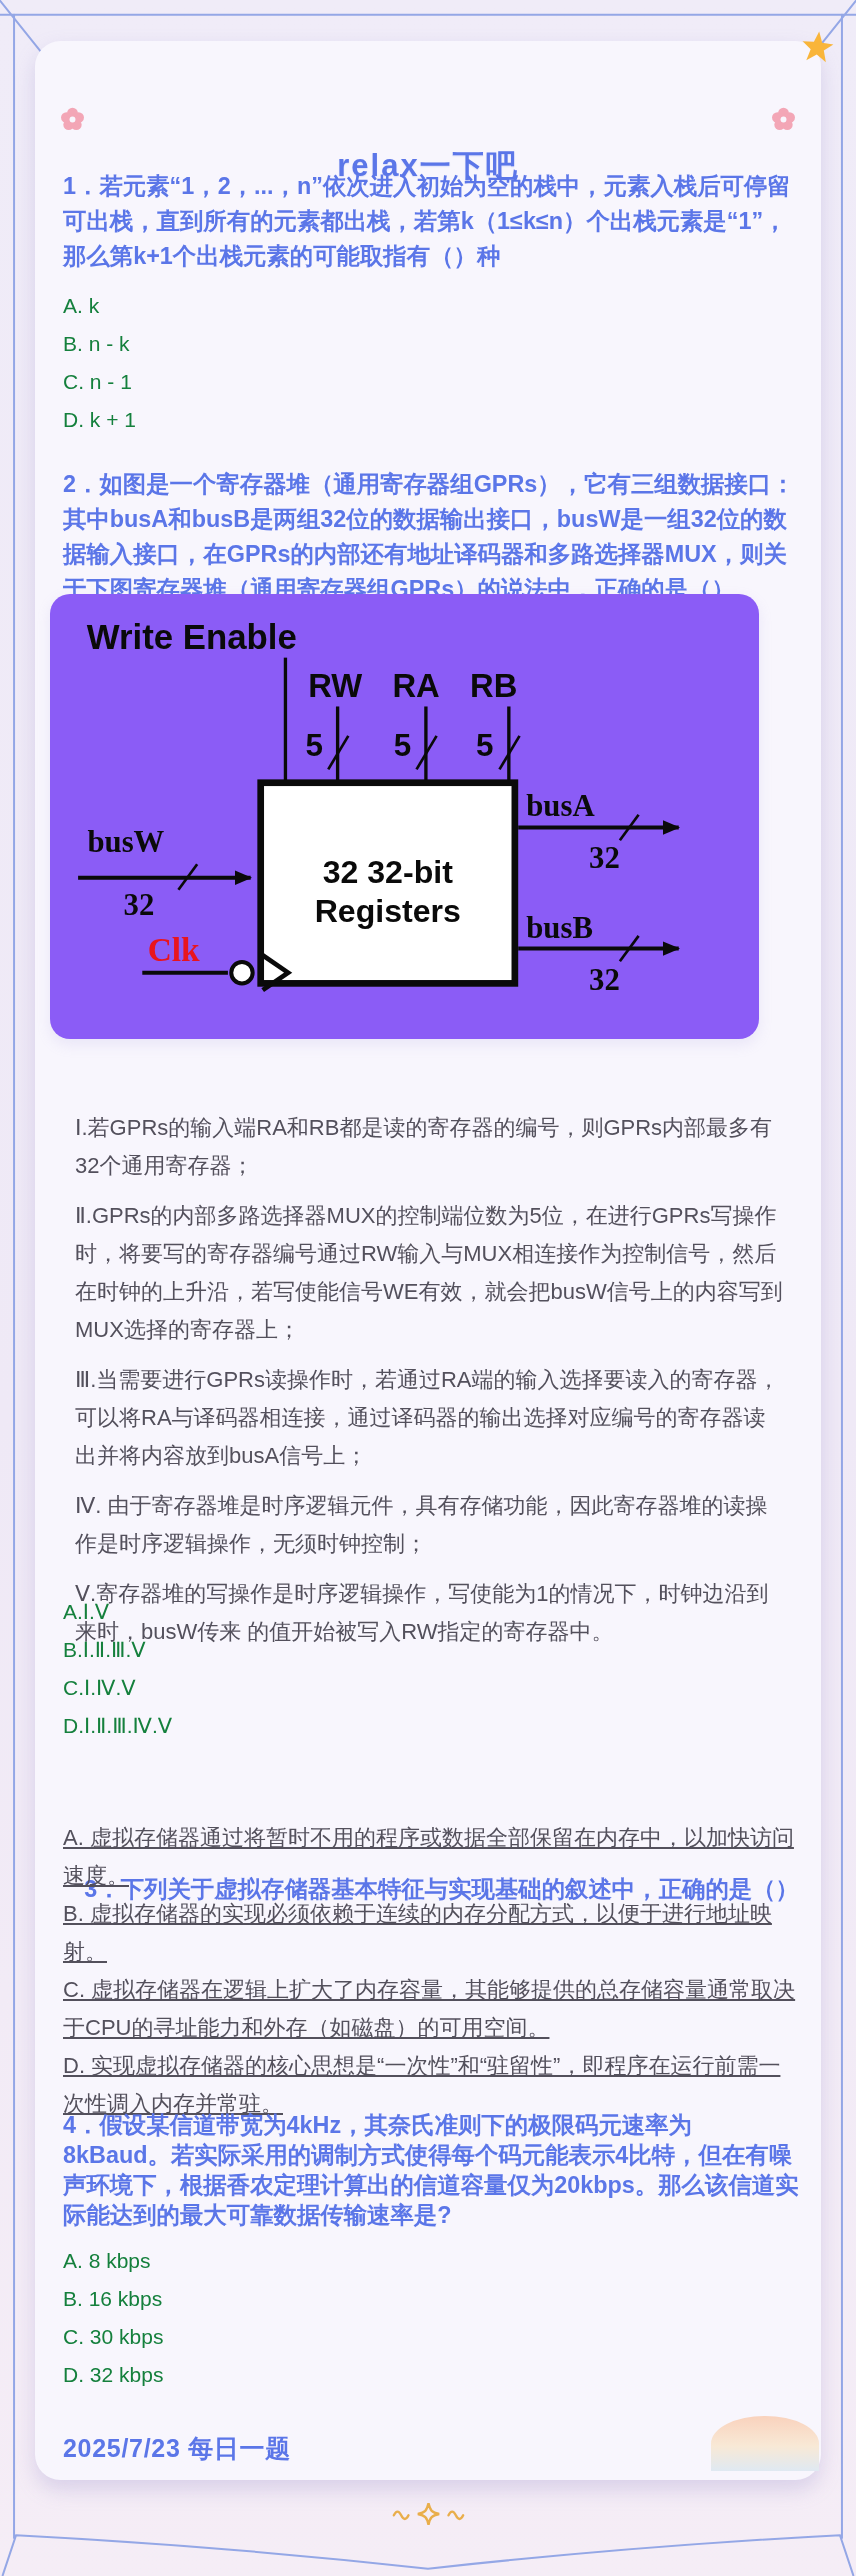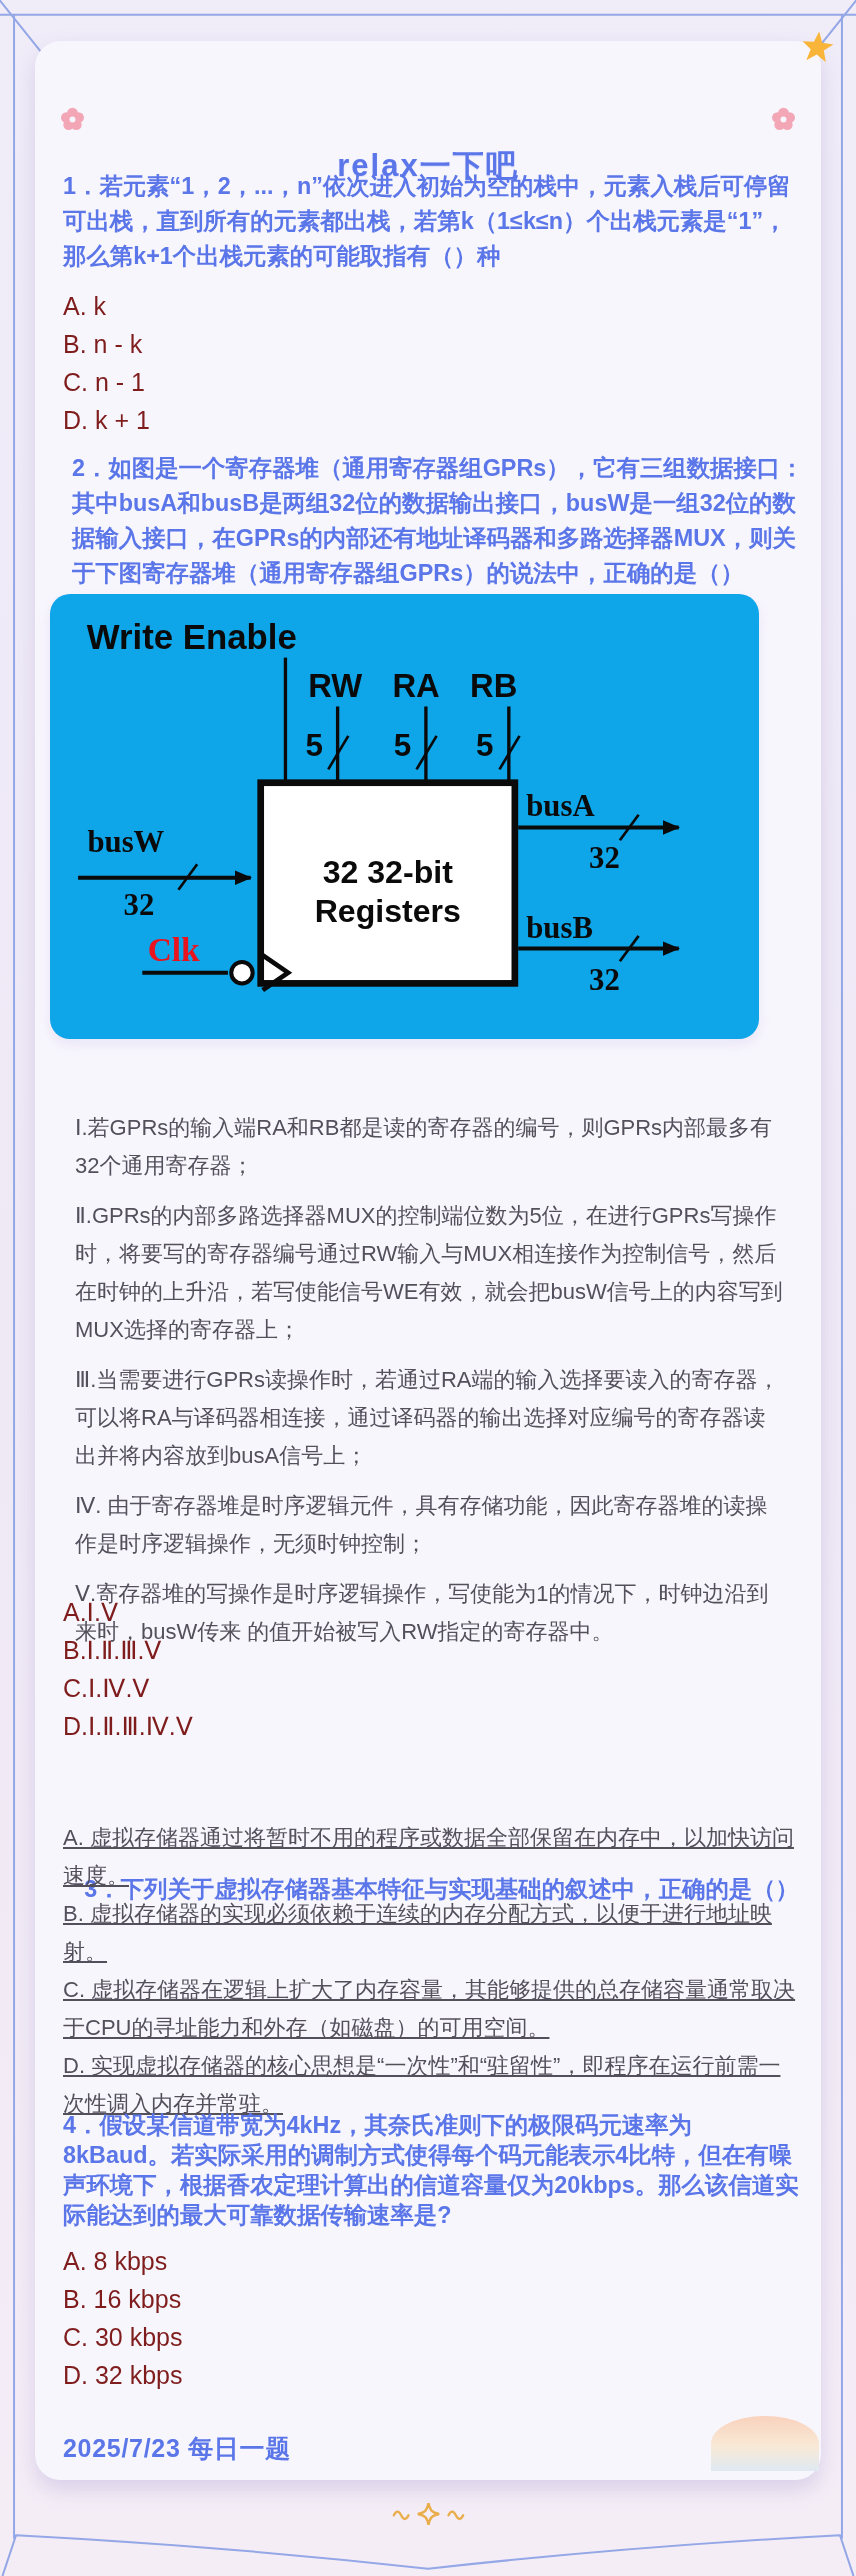--- a/index.html
+++ b/index.html
@@ -21,25 +21,25 @@
     letter-spacing:2px;text-shadow:0 1.3px 1.3px rgba(91,118,232,.18);margin-top:12px;
   }
   .flower{position:absolute;top:65px;}
   .flower-left{left:24px;}
   .flower-right{left:735px;}
   .star{position:absolute;left:765px;top:-11.4px;z-index:3;}
   .content{position:absolute;left:28px;width:736px;}
   .q-text{color:#5b76e8;font-weight:700;font-size:23.4px;line-height:35px;margin:0;}
   .q4-text{line-height:30px;}
   .body-text{color:#53505c;font-size:22px;line-height:38px;margin:0;text-decoration:underline;}
-  .opt-line{color:#7f1d1d;font-size:25px;line-height:38px;margin:0;}
+  .opt-line{color:#15803d;font-size:21px;line-height:38px;margin:0;}
   .statement{color:#53505c;font-size:22px;line-height:38px;margin:12px;}
   .diagram-card{
     position:absolute;left:14.7px;top:553px;width:709px;height:445px;
-    background:#0ea5e9;border-radius:20px;
+    background:#8b5cf6;border-radius:20px;
     box-shadow:0 5.4px 13.4px rgba(160,150,215,.16);
   }
   .date-line{color:#5b76e8;font-weight:700;font-size:25px;letter-spacing:0.7px;}
   .dome{
     position:absolute;left:676px;top:2375px;width:108px;height:55px;
     border-radius:108px 108px 0 0 / 55px 55px 0 0;
     background:linear-gradient(180deg,#f9d2bd 0%,#f8e9d6 55%,#dfe9f2 100%);
   }
   .footer-sparkle{position:absolute;left:387px;top:2496px;z-index:2;}
 </style>
@@ -90,21 +90,21 @@
   <div class="content" style="top:128px;">
     <p class="q-text">1．若元素“1，2，...，n”依次进入初始为空的栈中，元素入栈后可停留可出栈，直到所有的元素都出栈，若第k（1≤k≤n）个出栈元素是“1”，那么第k+1个出栈元素的可能取指有（）种</p>
   </div>
   <div class="content" style="top:246px;">
     <p class="opt-line">A. k</p>
     <p class="opt-line">B. n - k</p>
     <p class="opt-line">C. n - 1</p>
     <p class="opt-line">D. k + 1</p>
   </div>
 
-  <div class="content" style="top:410px;margin-left:9px;">
+  <div class="content" style="top:426px;">
     <p class="q-text">2．如图是一个寄存器堆（通用寄存器组GPRs），它有三组数据接口：其中busA和busB是两组32位的数据输出接口，busW是一组32位的数据输入接口，在GPRs的内部还有地址译码器和多路选择器MUX，则关于下图寄存器堆（通用寄存器组GPRs）的说法中，正确的是（）</p>
   </div>
 
   <div class="diagram-card">
     <svg width="709" height="445" viewBox="0 0 1060 665">
       <defs>
         <marker id="arr" markerUnits="userSpaceOnUse" markerWidth="28" markerHeight="24" refX="24" refY="11" orient="auto">
           <polygon points="0,0 26,11 0,22" fill="#0a0a0a"></polygon>
         </marker>
       </defs>

